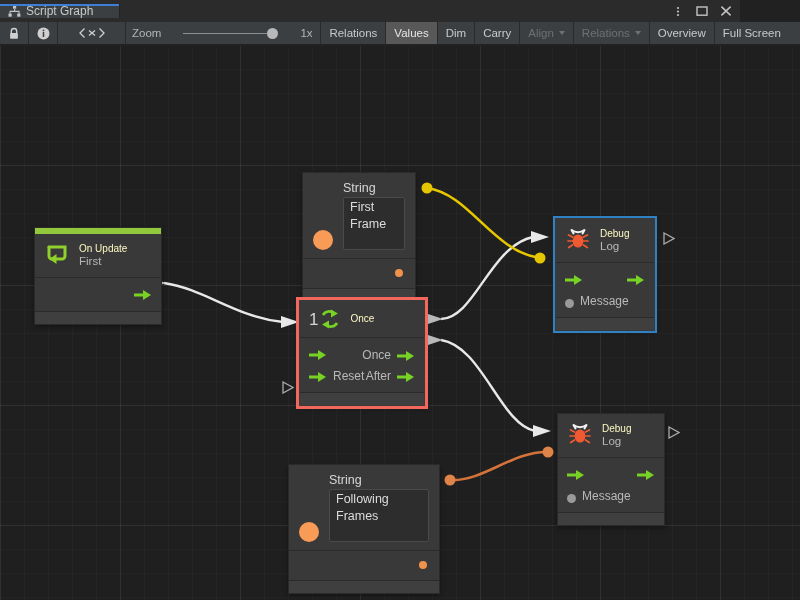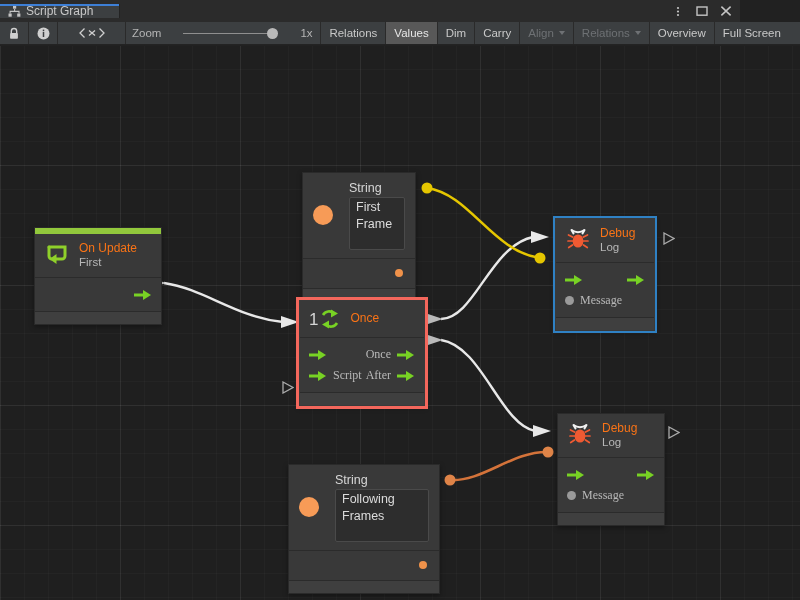--- a/index.html
+++ b/index.html
@@ -168,21 +168,21 @@
     display: flex;
     align-items: center;
     gap: 9px;
     padding: 7px 10px 7px 9px;
     border-bottom: 1px solid #2b2b2b;
     background: #393939;
   }
   .node-topbar { height: 6px; }
   .node-icon { flex: 0 0 auto; display:block; }
   .node-titles { display: flex; flex-direction: column; line-height: 1.15; }
-  .node-title { color: #f97316; font-size: 12px; }
+  .node-title { color: #fef9c3; font-size: 10px; }
   .node-sub { color: #b7b7b7; font-size: 11.5px; }
 
   .node-body {
     padding: 6px 0;
     background: #393939;
   }
   .node-foot {
     height: 13px;
     border-top: 1px solid #2b2b2b;
     background: #3f3f3f;
@@ -190,40 +190,40 @@
 
   .port-row {
     display: flex;
     align-items: center;
     justify-content: space-between;
     height: 21px;
     padding: 0 9px;
     font-size: 12px;
     color: #b9b9b9;
   }
-  .port-side { display: flex; align-items: center; gap: 6px; font-family: Liberation Serif, serif; }
+  .port-side { display: flex; align-items: flex-end; gap: 6px; }
   .port-side.right { justify-content: flex-end; }
   .port-label { color: #b9b9b9; }
 
   .arrow-green { display:block; }
   .dot-gray { width: 9px; height: 9px; border-radius: 50%; background: #9a9a9a; display:block; }
 
   
   .str-field {
     background: #2d2d2d;
     border: 1px solid #4a4a4a;
     color: #dcdcdc;
     font-size: 12.5px;
     padding: 1px 6px 16px 6px;
     border-radius: 2px;
     font-family: "Liberation Sans", sans-serif;
     line-height: 1.35;
   }
   .str-head {
-    display: flex; align-items: center; gap: 16px;
+    display: flex; align-items: flex-end; gap: 10px;
     padding: 8px 10px 8px 10px;
   }
   .str-circle {
     width: 20px; height: 20px; border-radius: 50%;
     background: #f79b57; flex: 0 0 auto;
   }
   .str-col { display: flex; flex-direction: column; align-items: flex-start; gap: 2px; }
   .str-label { color: #d7d7d7; font-size: 12.5px; }
   .str-outrow {
     display: flex; align-items: center; justify-content: flex-end;
@@ -436,21 +436,21 @@
               <polygon points="9,1 17,6 9,11" fill="#78d224"></polygon>
             </svg>
           </span>
         </div>
         <div class="port-row">
           <span class="port-side">
             <svg class="arrow-green" viewBox="0 0 18 12" width="18" height="12">
               <path d="M0 6 H11" stroke="#78d224" stroke-width="3"></path>
               <polygon points="9,1 17,6 9,11" fill="#78d224"></polygon>
             </svg>
-            <span class="port-label">Script</span>
+            <span class="port-label">Reset</span>
           </span>
           <span class="port-side right">
             <span class="port-label">After</span>
             <svg class="arrow-green" viewBox="0 0 18 12" width="18" height="12">
               <path d="M0 6 H11" stroke="#78d224" stroke-width="3"></path>
               <polygon points="9,1 17,6 9,11" fill="#78d224"></polygon>
             </svg>
           </span>
         </div>
       </div>

